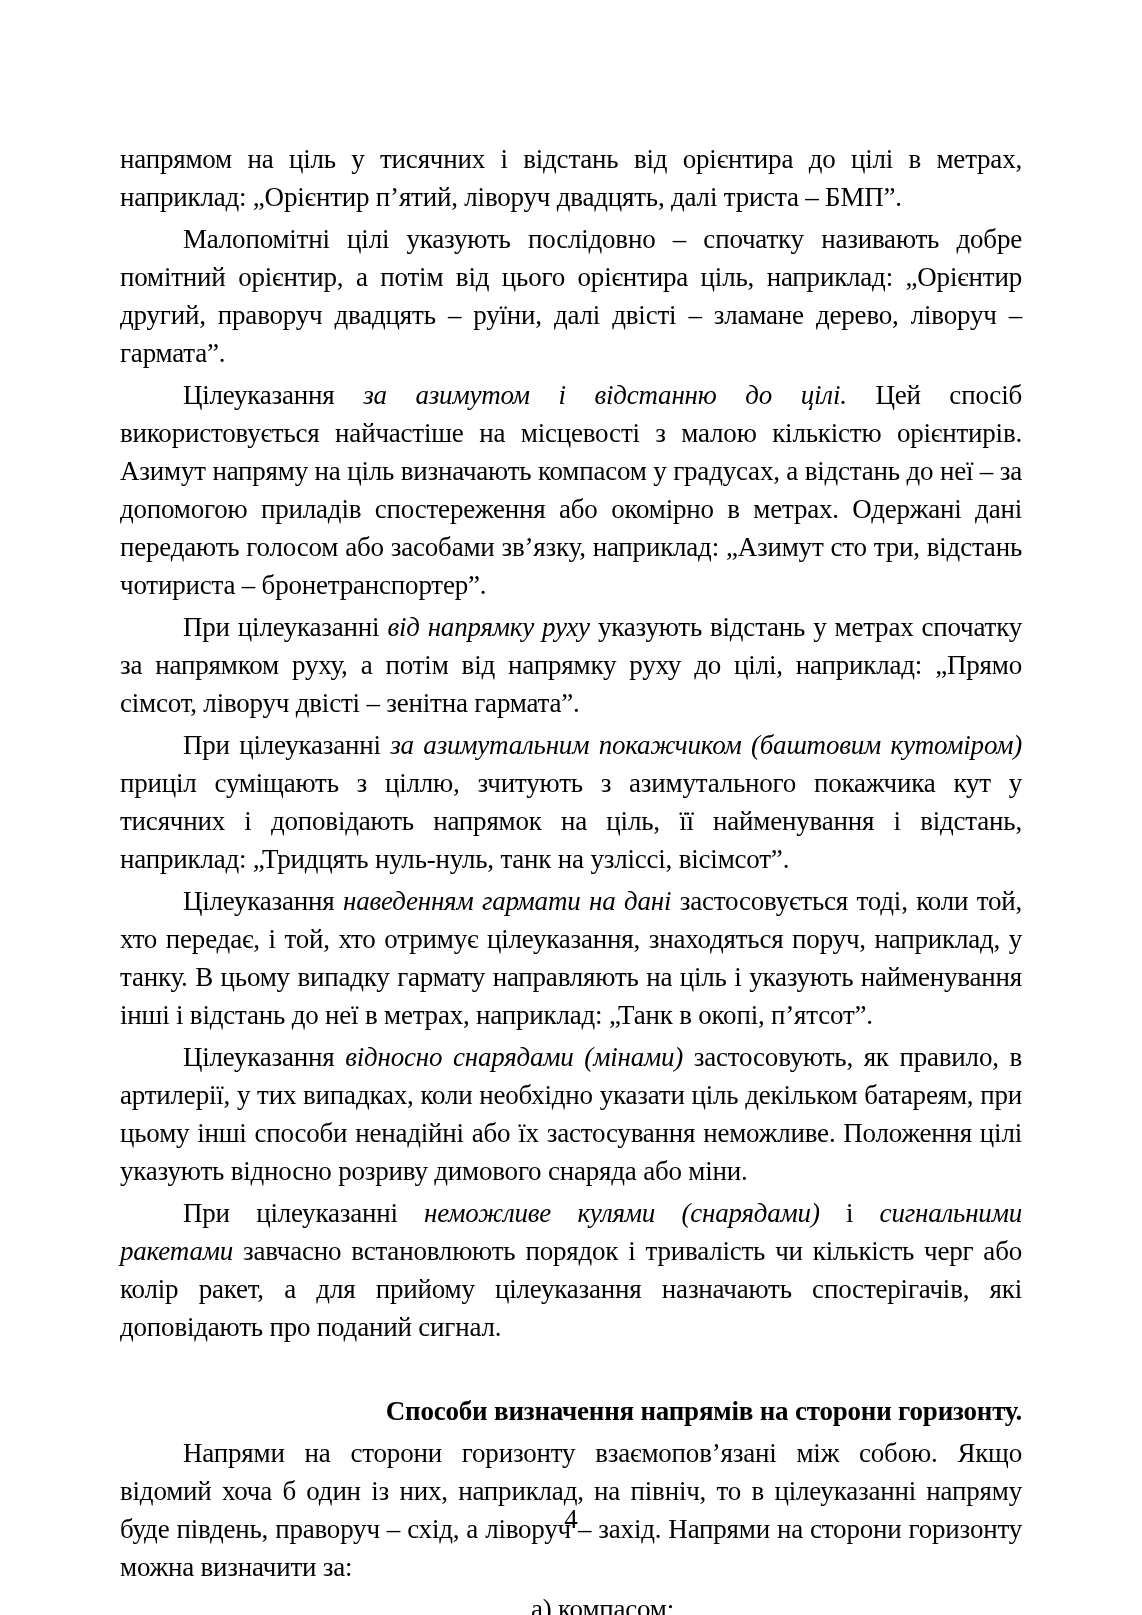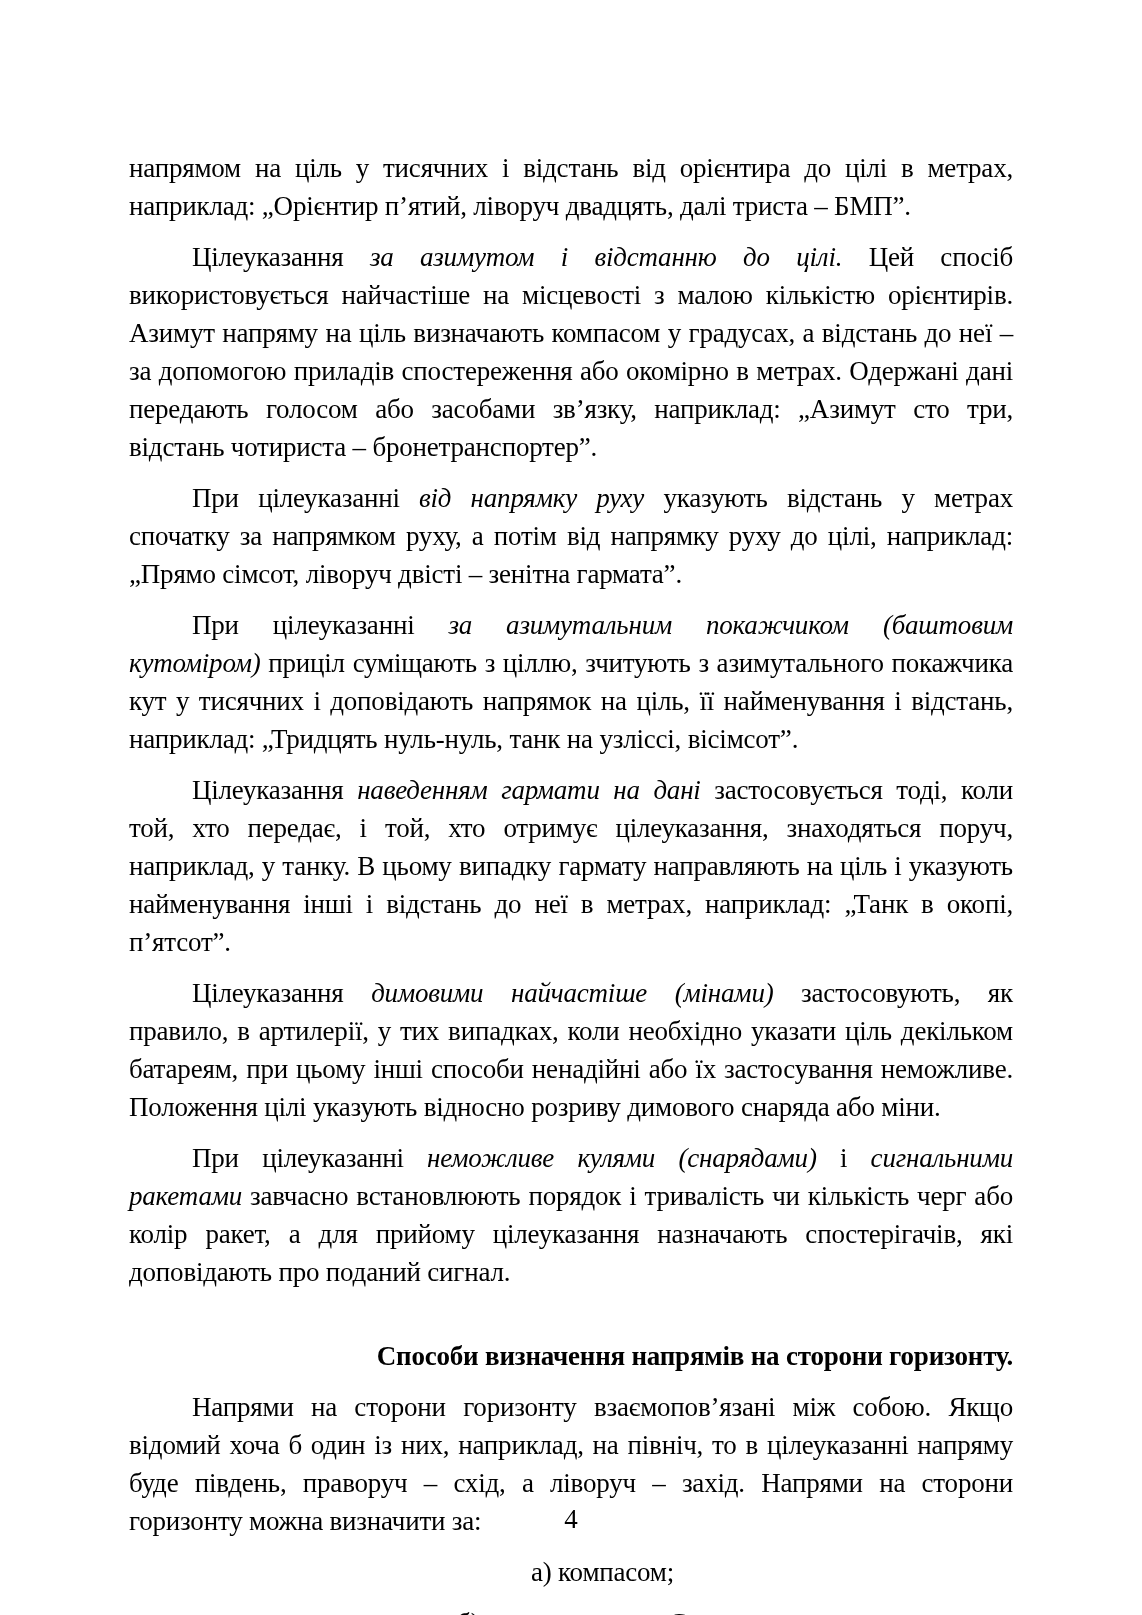--- a/index.html
+++ b/index.html
@@ -20,21 +20,21 @@
     letter-spacing: -0.2px;
     overflow: hidden;
   }
   .doc {
     position: absolute;
     left: 116px;
     top: 136px;
     width: 910px;
   }
   .doc p {
-    margin: 13px;
+    margin: 4px;
   }
   p.para {
     text-align: justify;
     text-indent: 63px;
   }
   p.para.no-indent {
     text-indent: 0;
   }
   p.heading {
     margin-top: 46px;
@@ -58,25 +58,26 @@
     text-align: center;
     font-size: 27px;
   }
 </style>
 </head>
 <body>
 
 <div class="page">
   <div class="doc" id="doc-body">
       <p class="para no-indent"><span>напрямом на ціль у тисячних і відстань від орієнтира до цілі в метрах, наприклад: „Орієнтир п’ятий, ліворуч двадцять, далі триста – БМП”.</span></p>
+      <p class="para"><span>Малопомітні цілі указують послідовно – спочатку називають добре помітний орієнтир, а потім від цього орієнтира ціль, наприклад: „Орієнтир другий, праворуч двадцять – руїни, далі двісті – зламане дерево, ліворуч – гармата”.</span></p>
       <p class="para"><span>Цілеуказання </span><span class="bi">за азимутом і відстанню до цілі.</span><span> Цей спосіб використовується найчастіше на місцевості з малою кількістю орієнтирів. Азимут напряму на ціль визначають компасом у градусах, а відстань до неї – за допомогою приладів спостереження або окомірно в метрах. Одержані дані передають голосом або засобами зв’язку, наприклад: „Азимут сто три, відстань чотириста – бронетранспортер”.</span></p>
       <p class="para"><span>При цілеуказанні </span><span class="bi">від напрямку руху</span><span> указують відстань у метрах спочатку за напрямком руху, а потім від напрямку руху до цілі, наприклад: „Прямо сімсот, ліворуч двісті – зенітна гармата”.</span></p>
       <p class="para"><span>При цілеуказанні </span><span class="bi">за азимутальним покажчиком (баштовим кутоміром)</span><span> приціл суміщають з ціллю, зчитують з азимутального покажчика кут у тисячних і доповідають напрямок на ціль, її найменування і відстань, наприклад: „Тридцять нуль-нуль, танк на узліссі, вісімсот”.</span></p>
       <p class="para"><span>Цілеуказання </span><span class="bi">наведенням гармати на дані</span><span> застосовується тоді, коли той, хто передає, і той, хто отримує цілеуказання, знаходяться поруч, наприклад, у танку. В цьому випадку гармату направляють на ціль і указують найменування інші і відстань до неї в метрах, наприклад: „Танк в окопі, п’ятсот”.</span></p>
-      <p class="para"><span>Цілеуказання </span><span class="bi">димовими найчастіше (мінами)</span><span> застосовують, як правило, в артилерії, у тих випадках, коли необхідно указати ціль декільком батареям, при цьому інші способи ненадійні або їх застосування неможливе. Положення цілі указують відносно розриву димового снаряда або міни.</span></p>
+      <p class="para"><span>Цілеуказання </span><span class="bi">відносно снарядами (мінами)</span><span> застосовують, як правило, в артилерії, у тих випадках, коли необхідно указати ціль декільком батареям, при цьому інші способи ненадійні або їх застосування неможливе. Положення цілі указують відносно розриву димового снаряда або міни.</span></p>
       <p class="para"><span>При цілеуказанні </span><span class="bi">неможливе кулями (снарядами)</span><span> і </span><span class="bi">сигнальними ракетами</span><span> завчасно встановлюють порядок і тривалість чи кількість черг або колір ракет, а для прийому цілеуказання назначають спостерігачів, які доповідають про поданий сигнал.</span></p>
       <p class="heading"><span>Способи визначення напрямів на сторони горизонту.</span></p>
       <p class="para"><span>Напрями на сторони горизонту взаємопов’язані між собою. Якщо відомий хоча б один із них, наприклад, на північ, то в цілеуказанні напряму буде південь, праворуч – схід, а ліворуч – захід. Напрями на сторони горизонту можна визначити за:</span></p>
       <p class="list-line"><span>а) компасом;</span></p>
       <p class="list-line"><span>б) розташуванням Сонця;</span></p>
     </div>
   <div class="footer">4</div>
 </div>
 
 </body></html>

